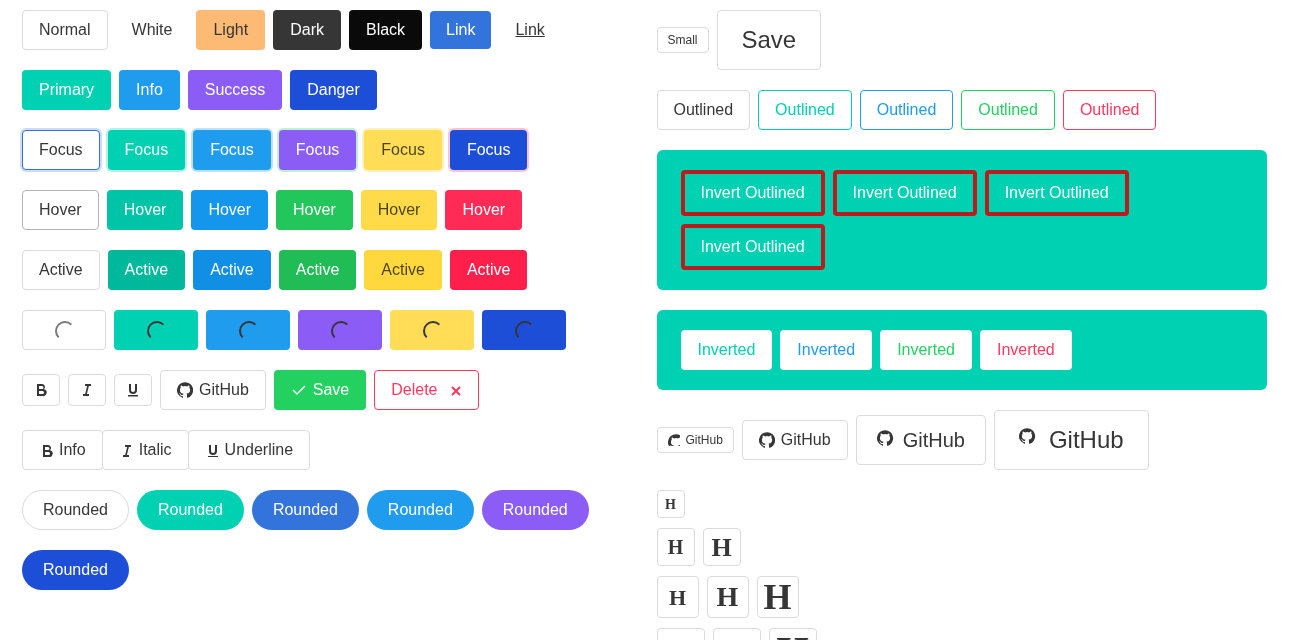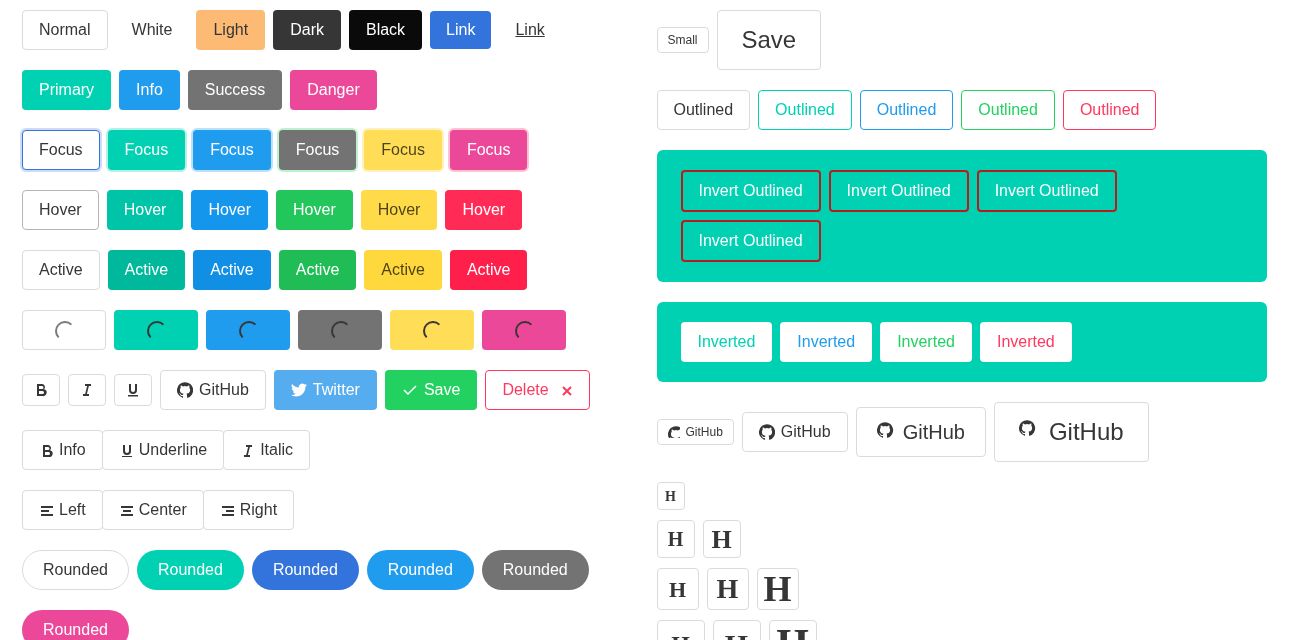--- a/index.html
+++ b/index.html
@@ -42,23 +42,23 @@
 
   .btn.white { background: #fff; border: none; }
   .btn.light { background: #fdba74; border-color: transparent; }
   .btn.dark  { background: #363636; color: #fff; border-color: transparent; }
   .btn.black { background: #0a0a0a; color: #fff; border-color: transparent; }
   .btn.link  { background: transparent; color: #3273dc; border: none; text-decoration: underline; }
   .btn.link2 { background: transparent; color: #363636; border: none; text-decoration: underline; }
 
   .btn.primary { background: #00d1b2; color: #fff; border-color: transparent; }
   .btn.info    { background: #209cee; color: #fff; border-color: transparent; }
-  .btn.success { background: #737373; color: #fff; border-color: transparent; }
+  .btn.success { background: #8b5cf6; color: #fff; border-color: transparent; }
   .btn.warning { background: #ffdd57; color: rgba(0,0,0,.7); border-color: transparent; }
-  .btn.danger  { background: #ec4899; color: #fff; border-color: transparent; }
+  .btn.danger  { background: #1d4ed8; color: #fff; border-color: transparent; }
 
   .btn.focus-default { border: 1px solid #3273dc; box-shadow: 0 0 0 2px rgba(50,115,220,.25); }
   .btn.primary.focus { box-shadow: 0 0 0 2px rgba(0,209,178,.3); }
   .btn.info.focus    { box-shadow: 0 0 0 2px rgba(32,156,238,.3); }
   .btn.success.focus { box-shadow: 0 0 0 2px rgba(35,209,96,.3); }
   .btn.warning.focus { box-shadow: 0 0 0 2px rgba(255,221,87,.4); }
   .btn.danger.focus  { box-shadow: 0 0 0 2px rgba(255,56,96,.3); }
 
   .btn.primary.hover { background: #00c4a7; }
   .btn.info.hover    { background: #1496ed; }
@@ -81,21 +81,21 @@
   .btn.outlined.default { color: #363636; border: 1px solid #dbdbdb; }
 
   .panel {
     background: #00d1b2;
     padding: 20px 24px;
     border-radius: 6px;
     margin-bottom: 20px;
   }
   .panel .row { margin-bottom: 0; }
 
-  .btn.invert-outlined { background: transparent; color: #fff; border: 2px solid #b91c1c; }
+  .btn.invert-outlined { background: transparent; color: #fff; border: 4px solid #b91c1c; }
   .btn.inverted { background: #fff; border: 1px solid transparent; }
   .btn.inverted.c-primary { color: #00d1b2; }
   .btn.inverted.c-info    { color: #209cee; }
   .btn.inverted.c-success { color: #23d160; }
   .btn.inverted.c-danger  { color: #ff3860; }
 
   .btn.rounded { border-radius: 9999px; padding-left: 20px; padding-right: 20px; }
   .btn.rounded.linkblue { background: #3273dc; color: #fff; border-color: transparent; }
 
   .btn.loading { color: transparent !important; position: relative; pointer-events: none; }
@@ -256,28 +256,20 @@
           </span>
         </button>
       <button class="btn">
           <span class="ico">
             <svg width="16" height="16">
               <use href="#i-github"></use>
             </svg>
           </span>
           <span>GitHub</span>
         </button>
-      <button class="btn twitter">
-          <span class="ico">
-            <svg width="16" height="16">
-              <use href="#i-twitter"></use>
-            </svg>
-          </span>
-          <span>Twitter</span>
-        </button>
       <button class="btn save">
           <span class="ico">
             <svg width="16" height="16">
               <use href="#i-check"></use>
             </svg>
           </span>
           <span>Save</span>
         </button>
       <button class="btn delete">
           <span>Delete</span>
@@ -295,64 +287,36 @@
           <span class="ico">
             <svg width="14" height="14">
               <use href="#i-bold"></use>
             </svg>
           </span>
           <span>Info</span>
         </button>
       <button class="btn">
           <span class="ico">
             <svg width="14" height="14">
+              <use href="#i-italic"></use>
+            </svg>
+          </span>
+          <span>Italic</span>
+        </button>
+      <button class="btn">
+          <span class="ico">
+            <svg width="14" height="14">
               <use href="#i-underline"></use>
             </svg>
           </span>
           <span>Underline</span>
         </button>
-      <button class="btn">
-          <span class="ico">
-            <svg width="14" height="14">
-              <use href="#i-italic"></use>
-            </svg>
-          </span>
-          <span>Italic</span>
-        </button>
-    </div>
-
-    
-    <div>
-    <div class="row row-tight" style="display:inline-flex;margin-bottom:20px">
-      <button class="btn">
-            <span class="ico">
-              <svg width="14" height="14">
-                <use href="#i-align-left"></use>
-              </svg>
-            </span>
-            <span>Left</span>
-          </button>
-      <button class="btn">
-            <span class="ico">
-              <svg width="14" height="14">
-                <use href="#i-align-center"></use>
-              </svg>
-            </span>
-            <span>Center</span>
-          </button>
-      <button class="btn">
-            <span class="ico">
-              <svg width="14" height="14">
-                <use href="#i-align-right"></use>
-              </svg>
-            </span>
-            <span>Right</span>
-          </button>
-    </div>
-    </div>
+    </div>
+
+    
 
     
     <div class="row">
       <button class="btn rounded">Rounded</button>
       <button class="btn rounded primary">Rounded</button>
       <button class="btn rounded linkblue">Rounded</button>
       <button class="btn rounded info">Rounded</button>
       <button class="btn rounded success">Rounded</button>
     </div>
     <div class="row">

